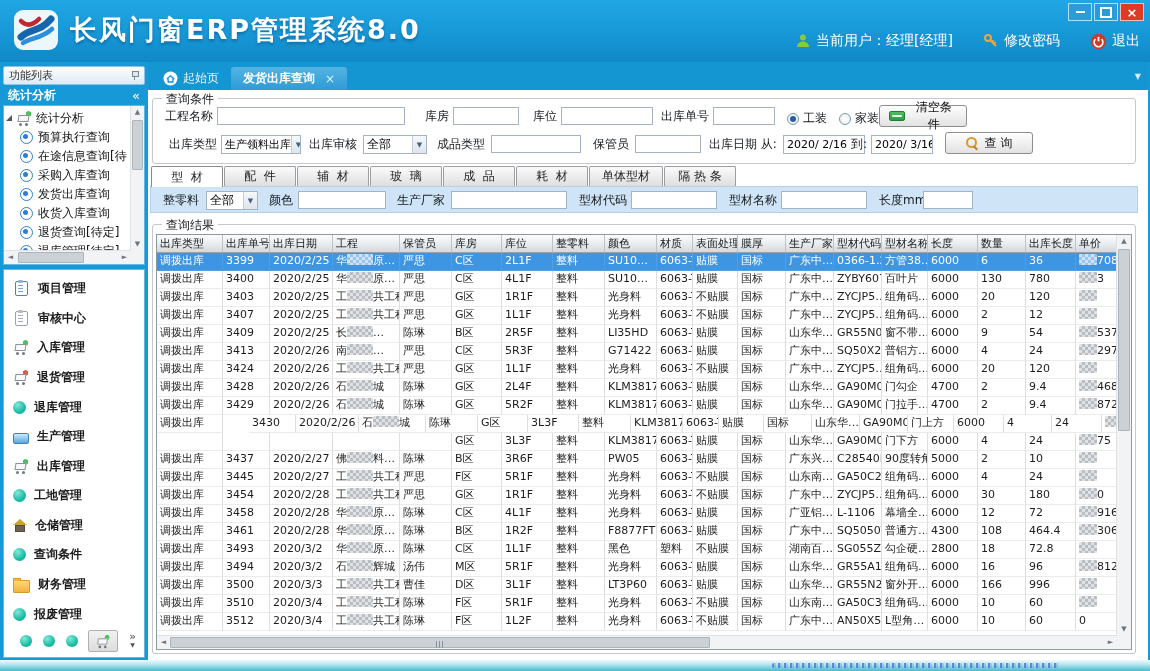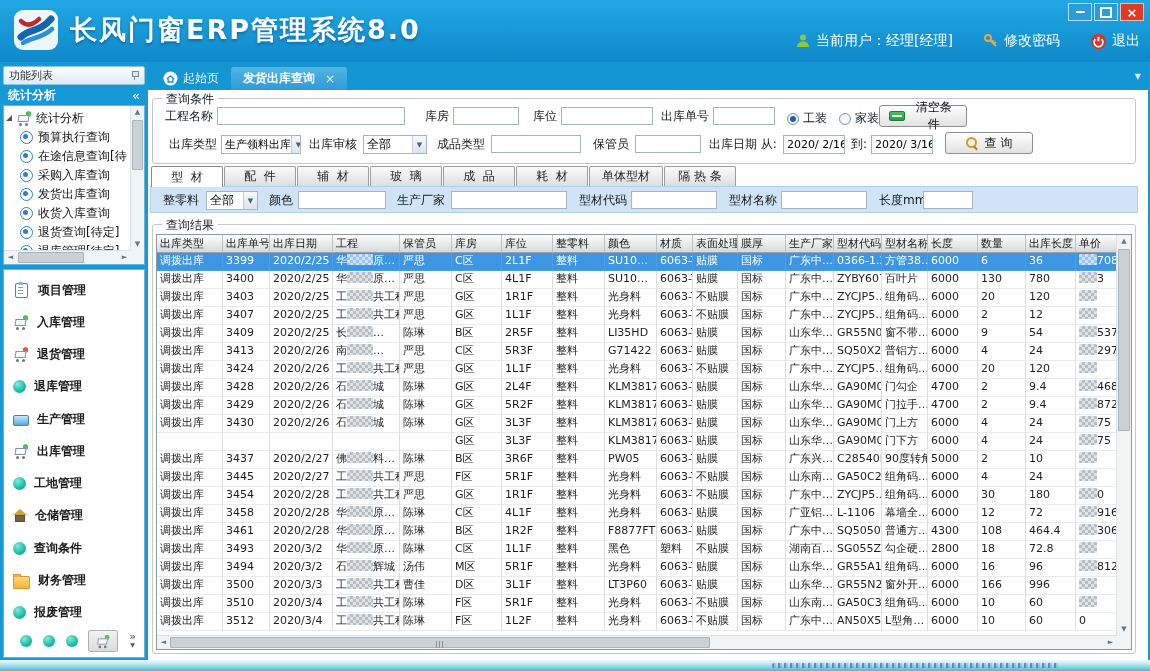--- a/index.html
+++ b/index.html
@@ -227,20 +227,24 @@
         </div>
         <div class="sb-corner"></div>
       </div>
       <div class="menu-panel">
         <div id="menuItems" class="menu-items">
             <div class="menu-item">
               <span class="ic clip-blue"></span>
               <span class="mlabel">项目管理</span>
             </div>
             <div class="menu-item">
+              <span class="ic clip-grey"></span>
+              <span class="mlabel">审核中心</span>
+            </div>
+            <div class="menu-item">
               <span class="ic cart-green"></span>
               <span class="mlabel">入库管理</span>
             </div>
             <div class="menu-item">
               <span class="ic cart-red"></span>
               <span class="mlabel">退货管理</span>
             </div>
             <div class="menu-item">
               <span class="ic circle"></span>
               <span class="mlabel">退库管理</span>
@@ -339,21 +343,21 @@
           <span class="ql" style="left:156px;top:36px">出库审核</span>
           <div class="combo" style="left:210px;top:36px;width:64px">
             <span>全部</span>
               <span class="dd">▼</span>
           </div>
           <span class="ql" style="left:284px;top:36px">成品类型</span>
           <input class="qi" style="left: 338px; top: 36px; width: 90px;">
           <span class="ql" style="left:440px;top:36px">保管员</span>
           <input class="qi" style="left: 482px; top: 36px; width: 66px;">
           <span class="ql" style="left:556px;top:36px">出库日期 从:</span>
-          <div class="combo" style="left:630px;top:36px;width:62px">
+          <div class="combo" style="left:630px;top:36px;width:82px">
             <span style="font-size:11px">2020/ 2/16</span>
           </div>
           <span class="ql" style="left:698px;top:36px">到:</span>
           <div class="combo" style="left:718px;top:36px;width:62px;">
             <span style="font-size:11px">2020/ 3/16</span>
           </div>
           <button class="btn" style="left:792px;top:33px;width:88px;justify-content:center">
             <span class="ic-search"></span>
             <span>查 询</span>
           </button>
@@ -597,21 +601,21 @@
                   <div class="cell" style="width: 48px;">山东华…</div>
                   <div class="cell" style="width: 48px;">GA90M07.</div>
                   <div class="cell" style="width: 46px;">门拉手…</div>
                   <div class="cell" style="width: 50px;">4700</div>
                   <div class="cell" style="width: 48px;">2</div>
                   <div class="cell" style="width: 50px;">9.4</div>
                   <div class="cell" style="width: 44px;"><span class="mz" style="width: 18px;"></span>872</div>
                 </div>
                 <div class="row">
                   <div class="cell" style="width: 66px;">调拨出库</div>
-                  <div class="cell" style="width: 47px;">3430</div>
+                  <div class="cell" style="width: 47px; margin-left: 26px;">3430</div>
                   <div class="cell" style="width: 63px;">2020/2/26</div>
                   <div class="cell" style="width: 67px;">石<span class="mz" style="width: 26px;"></span>城</div>
                   <div class="cell" style="width: 52px;">陈琳</div>
                   <div class="cell" style="width: 50px;">G区</div>
                   <div class="cell" style="width: 51px;">3L3F</div>
                   <div class="cell" style="width: 52px;">整料</div>
                   <div class="cell" style="width: 52px;">KLM3817</div>
                   <div class="cell" style="width: 36px;">6063-T5</div>
                   <div class="cell" style="width: 45px;">贴膜</div>
                   <div class="cell" style="width: 48px;">国标</div>

